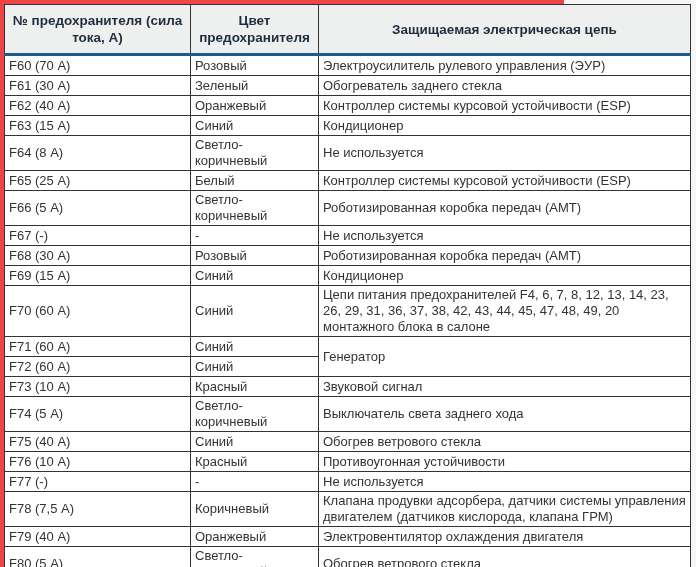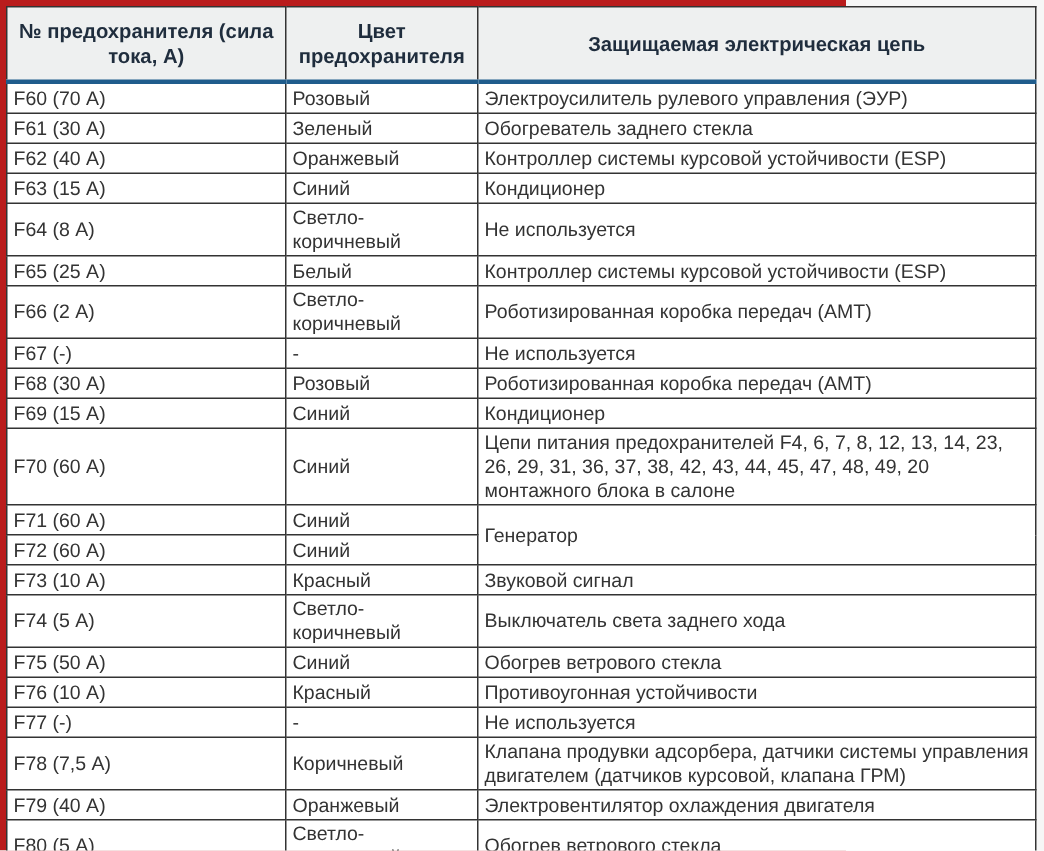--- a/index.html
+++ b/index.html
@@ -6,21 +6,21 @@
     margin: 0;
     padding: 0;
     background: #f6f6f6;
     font-family: "Liberation Sans", sans-serif;
   }
   .page {
     width: 564px;
     height: 567px;
     box-sizing: border-box;
     padding: 4px 5px 20px 4px;
-    background: #b91c1c;
+    background: #ef4444;
   }
   table.fuse-table {
     border-collapse: collapse;
     table-layout: fixed;
     width: 687px;
     background: #ffffff;
   }
   table.fuse-table col.c1 { width: 186px; }
   table.fuse-table col.c2 { width: 128px; }
   table.fuse-table th {
@@ -92,21 +92,21 @@
         <td>F64 (8 А)</td>
         <td>Светло-коричневый</td>
         <td>Не используется</td>
       </tr>
       <tr>
         <td>F65 (25 А)</td>
         <td>Белый</td>
         <td>Контроллер системы курсовой устойчивости (ESP)</td>
       </tr>
       <tr>
-        <td>F66 (2 А)</td>
+        <td>F66 (5 А)</td>
         <td>Светло-коричневый</td>
         <td>Роботизированная коробка передач (АМТ)</td>
       </tr>
       <tr>
         <td>F67 (-)</td>
         <td>-</td>
         <td>Не используется</td>
       </tr>
       <tr>
         <td>F68 (30 А)</td>
@@ -136,38 +136,38 @@
         <td>F73 (10 А)</td>
         <td>Красный</td>
         <td>Звуковой сигнал</td>
       </tr>
       <tr>
         <td>F74 (5 А)</td>
         <td>Светло-коричневый</td>
         <td>Выключатель света заднего хода</td>
       </tr>
       <tr>
-        <td>F75 (50 А)</td>
+        <td>F75 (40 А)</td>
         <td>Синий</td>
         <td>Обогрев ветрового стекла</td>
       </tr>
       <tr>
         <td>F76 (10 А)</td>
         <td>Красный</td>
         <td>Противоугонная устойчивости</td>
       </tr>
       <tr>
         <td>F77 (-)</td>
         <td>-</td>
         <td>Не используется</td>
       </tr>
       <tr>
         <td>F78 (7,5 А)</td>
         <td>Коричневый</td>
-        <td>Клапана продувки адсорбера, датчики системы управления двигателем (датчиков курсовой, клапана ГРМ)</td>
+        <td>Клапана продувки адсорбера, датчики системы управления двигателем (датчиков кислорода, клапана ГРМ)</td>
       </tr>
       <tr>
         <td>F79 (40 А)</td>
         <td>Оранжевый</td>
         <td>Электровентилятор охлаждения двигателя</td>
       </tr>
       <tr>
         <td>F80 (5 А)</td>
         <td>Светло-коричневый</td>
         <td>Обогрев ветрового стекла</td>

